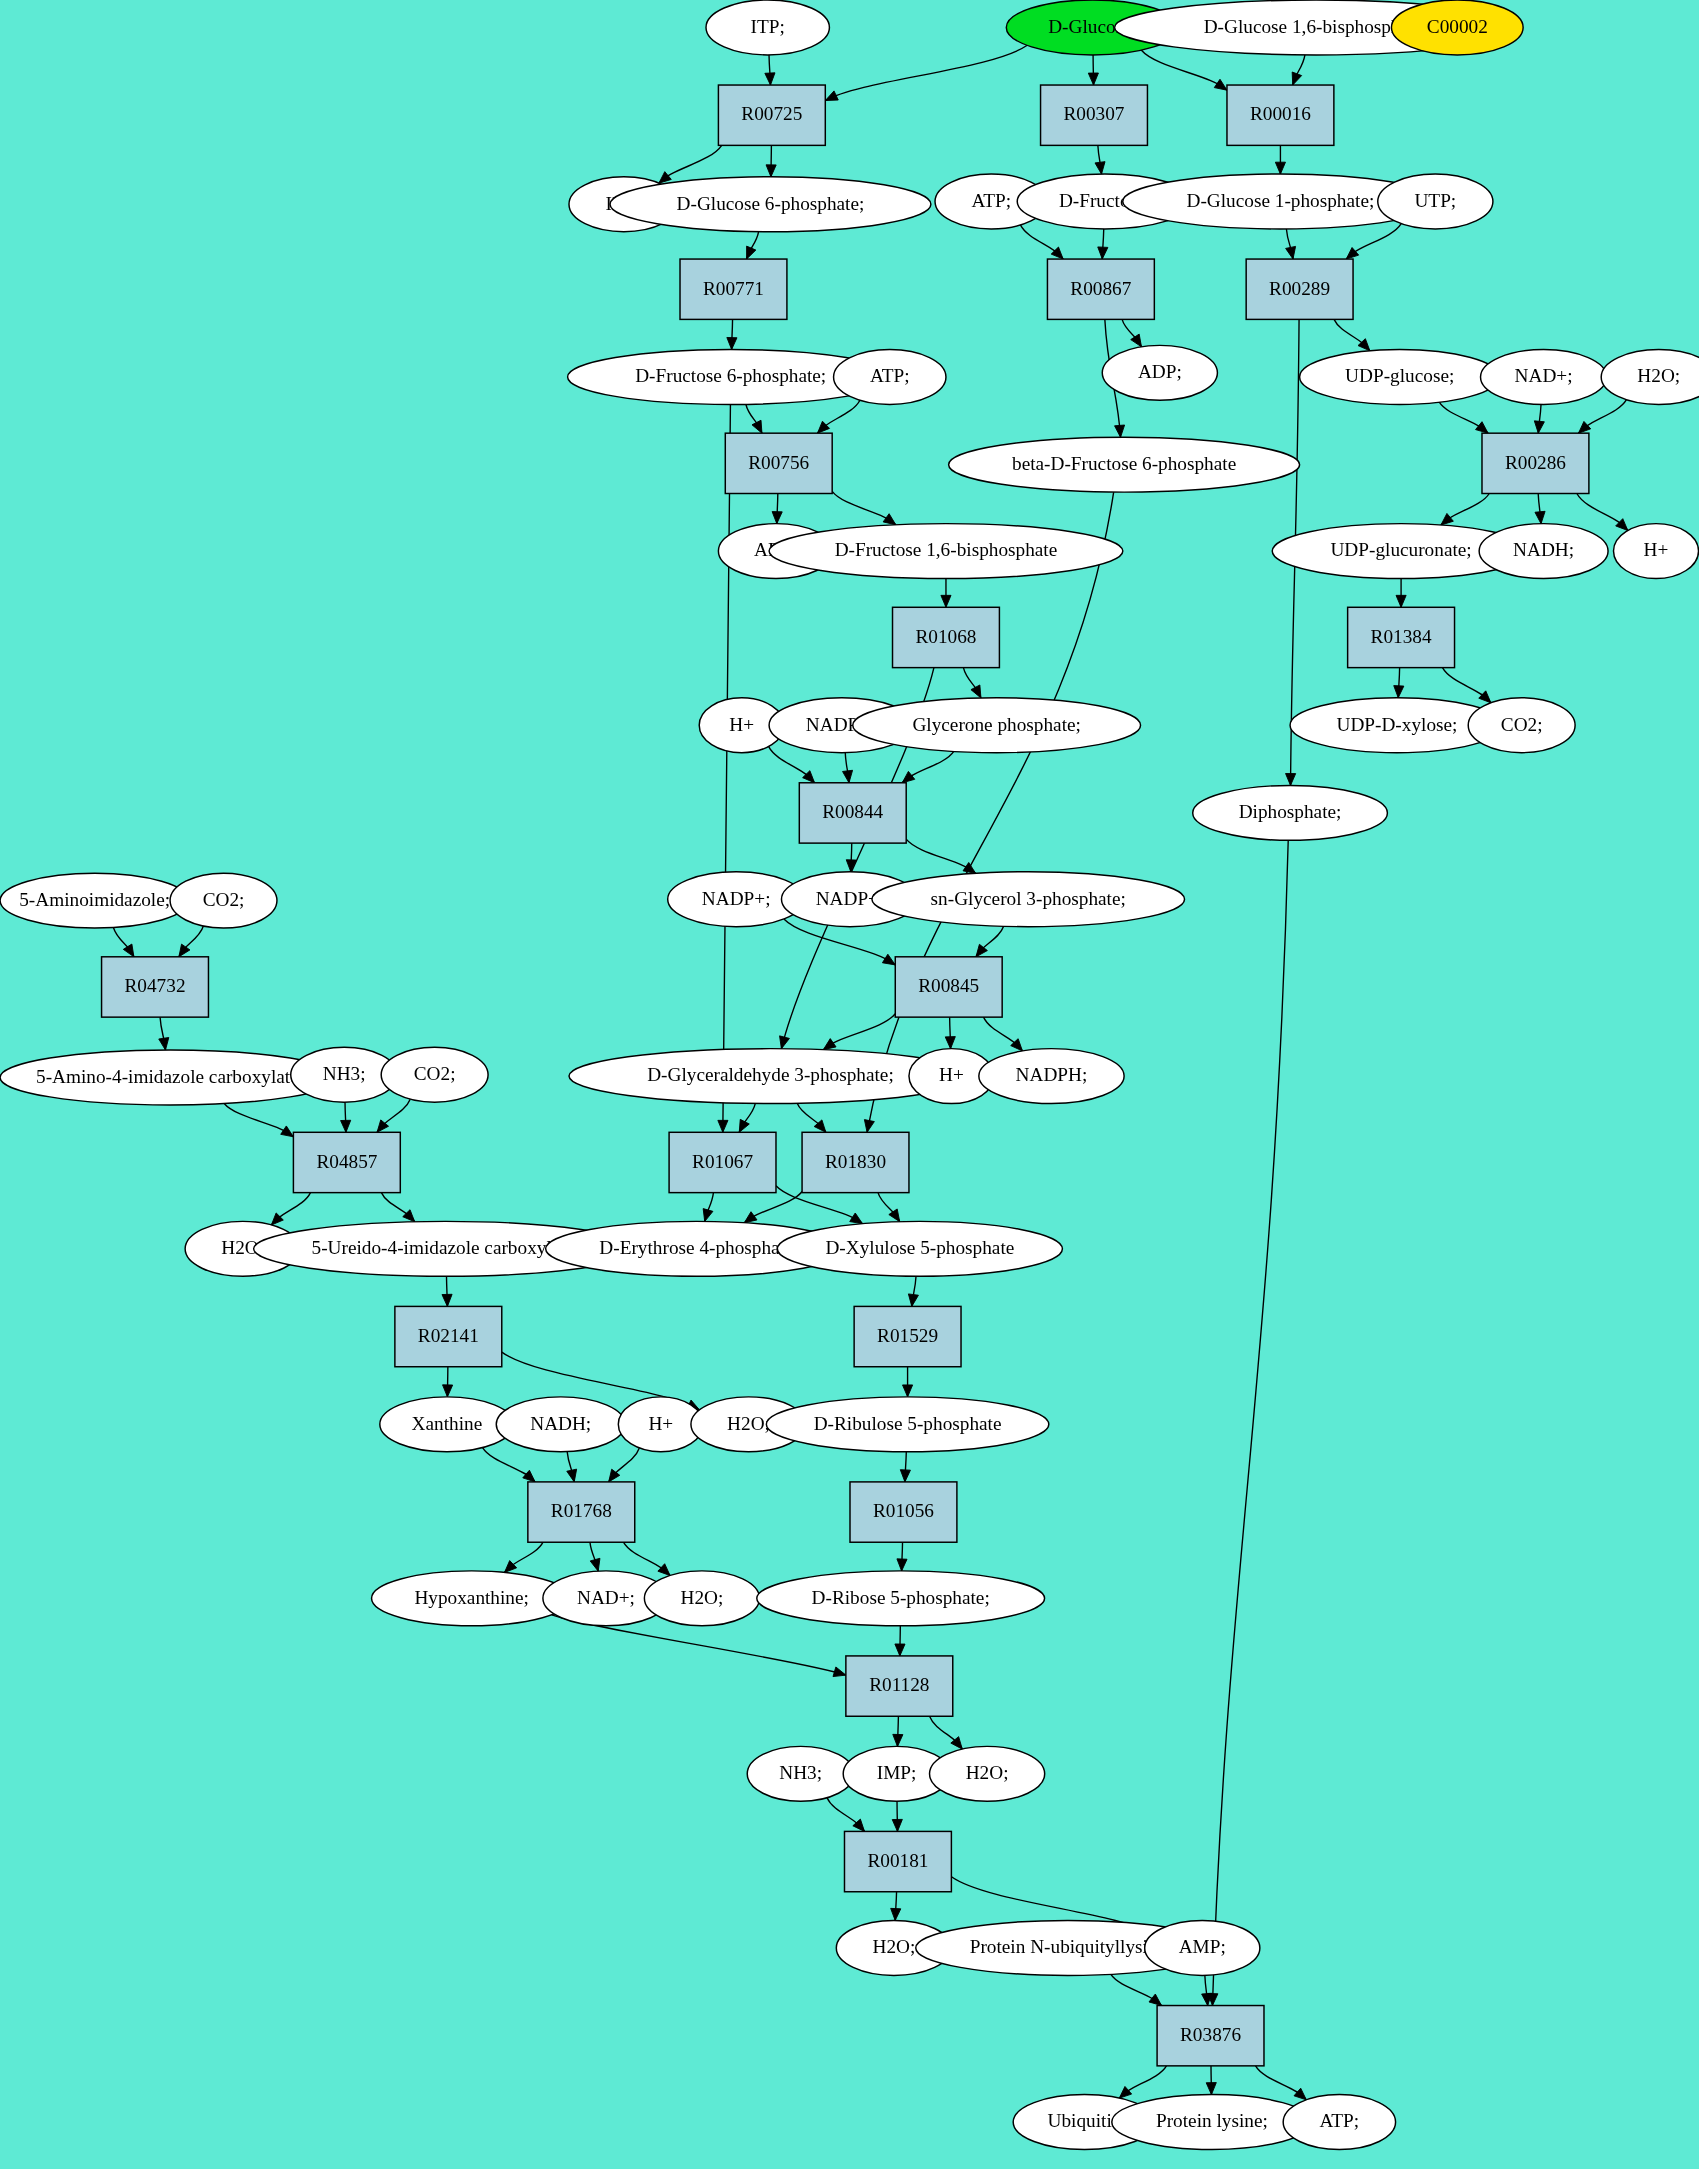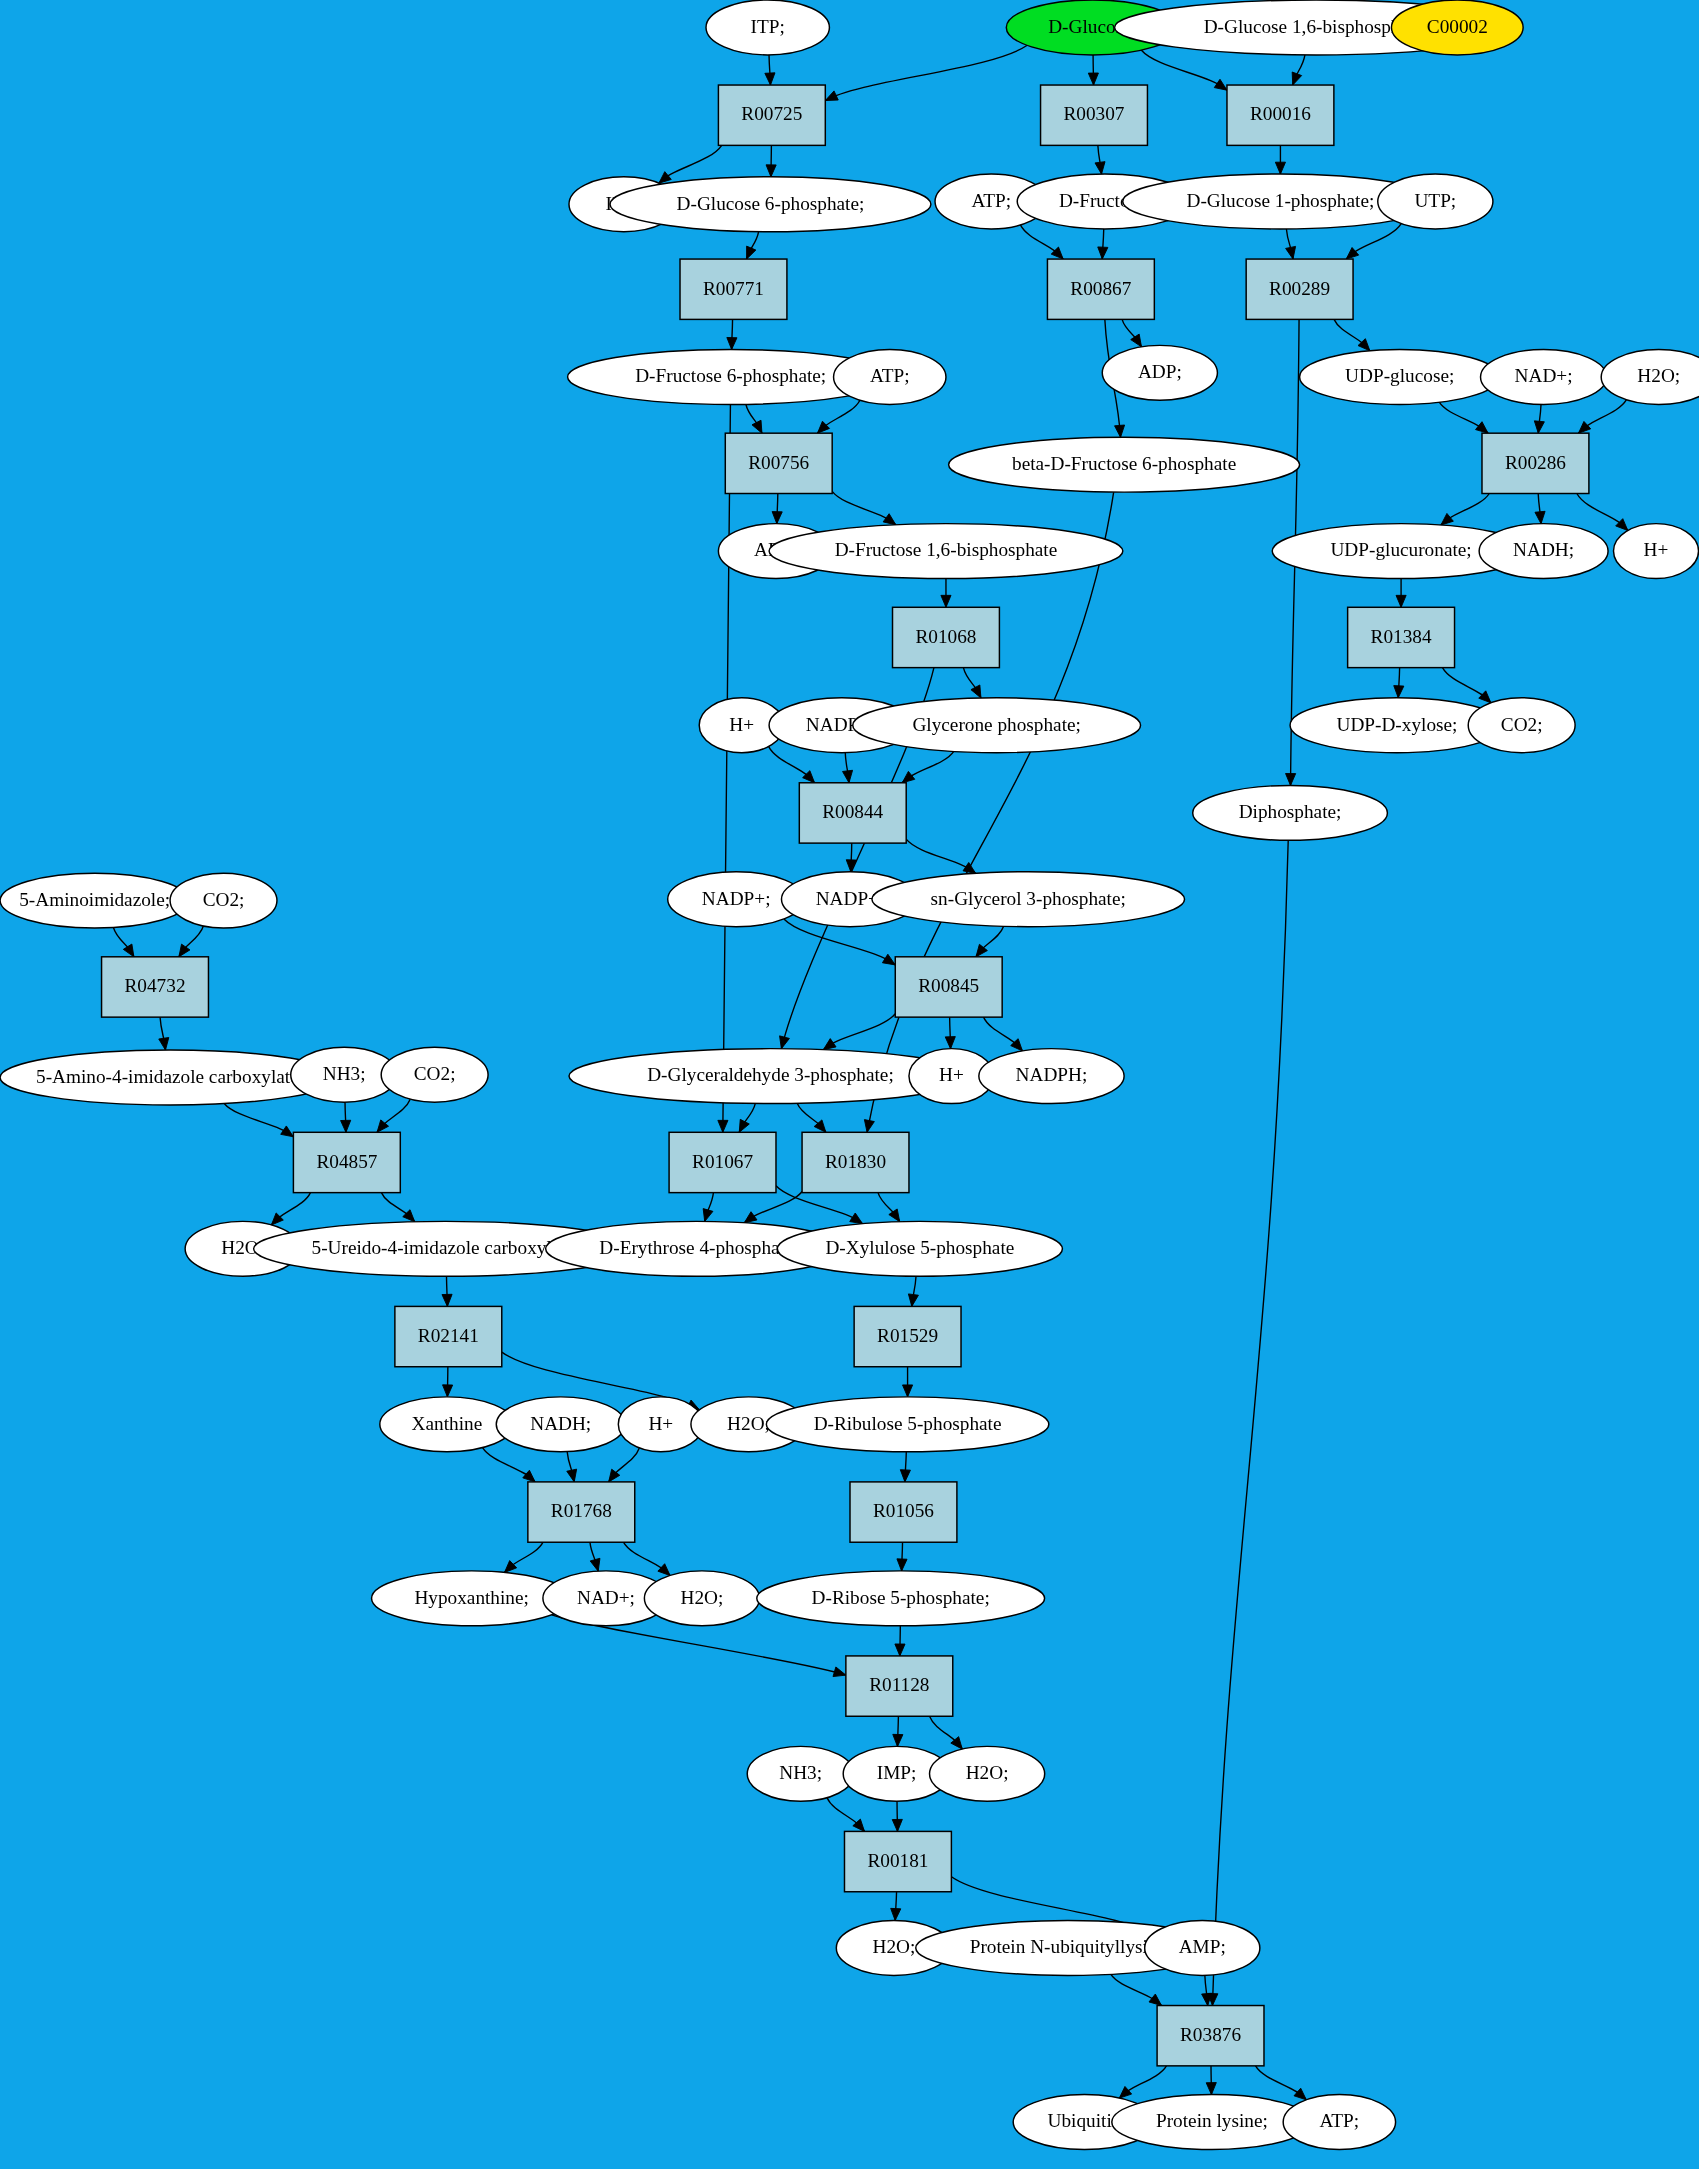--- a/index.html
+++ b/index.html
@@ -4,21 +4,21 @@
 <style>
   html, body {
     margin: 0;
     padding: 0;
     background: #ffffff;
   }
   #canvas {
     position: relative;
     width: 1700px;
     height: 2170px;
-    background: #0ea5e9;
+    background: #5eead4;
     font-family: "Liberation Serif", "DejaVu Serif", serif;
   }
   svg#graph {
     position: absolute;
     top: 0; left: 0;
     width: 1700px;
     height: 2170px;
     display: block;
   }
   .node-ellipse {

